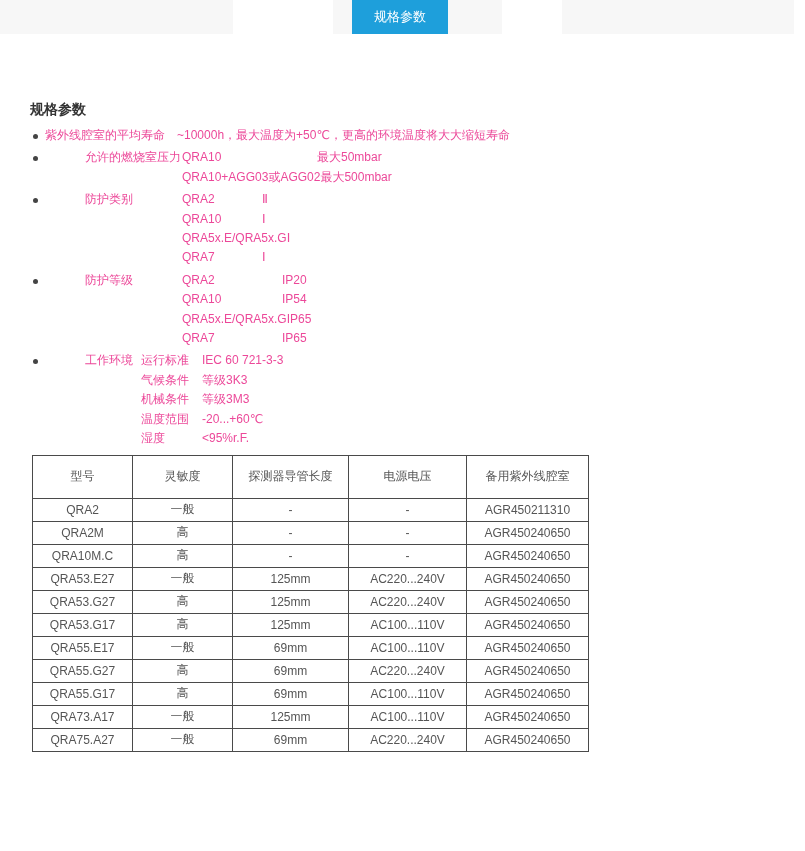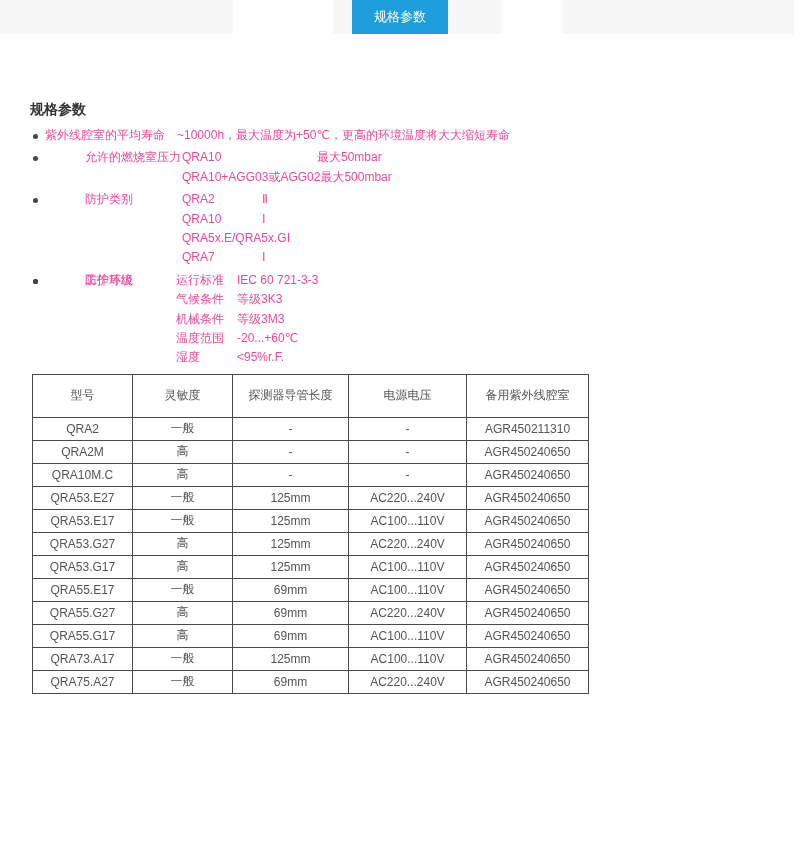--- a/index.html
+++ b/index.html
@@ -21,21 +21,21 @@
   
   .content{padding-left:30px;}
   .heading{font-size:14px;line-height:18px;color:#333;font-weight:bold;margin:66px 0 8px 0;}
   .sec{position:relative;font-size:12px;color:#ec4899;line-height:19.4px;margin-bottom:3px;white-space:nowrap;}
   .sec .dot{position:absolute;left:3px;top:8px;width:5px;height:5px;border-radius:50%;background:#444;}
   .sec .lbl{position:absolute;left:15px;top:0;margin-left:40px;}
   .sec .rows{margin-left:108px;}
   .sec .c2{display:inline-block;min-width:135px;padding-left:44px;}
   .sec-2 .c2{min-width:80px;}
   .sec-3 .c2{min-width:100px;}
-  .sec-4 .rows{margin-left:102px;}
+  .sec-4 .rows{margin-left:67px;}
   .sec-4 .c2{min-width:61px;}
   .sec-0 .rows{margin-left:15px;}
   .sec-0 .c3{margin-left:12px;}
   
   .spec-table{
     border-collapse:collapse;table-layout:fixed;width:556px;
     margin:6px 0 0 2px;
   }
   .spec-table th,.spec-table td{
     border:1px solid #4a4a4a;text-align:center;vertical-align:middle;
@@ -77,20 +77,26 @@
         <div class="rows">
           <div class="line"><span class="c2">QRA2</span><span class="c3">Ⅱ</span></div>
           <div class="line"><span class="c2">QRA10</span><span class="c3">Ⅰ</span></div>
           <div class="line"><span class="c2">QRA5x.E/QRA5x.G</span><span class="c3">Ⅰ</span></div>
           <div class="line"><span class="c2">QRA7</span><span class="c3">Ⅰ</span></div>
         </div>
       </div>
       <div class="sec sec-3">
         <span class="dot"></span>
         <span class="lbl">防护等级</span>
+        <div class="rows">
+          <div class="line"><span class="c2">QRA2</span><span class="c3">IP20</span></div>
+          <div class="line"><span class="c2">QRA10</span><span class="c3">IP54</span></div>
+          <div class="line"><span class="c2">QRA5x.E/QRA5x.G</span><span class="c3">IP65</span></div>
+          <div class="line"><span class="c2">QRA7</span><span class="c3">IP65</span></div>
+        </div>
       </div>
       <div class="sec sec-4">
         <span class="dot"></span>
         <span class="lbl">工作环境</span>
         <div class="rows">
           <div class="line"><span class="c2">运行标准</span><span class="c3">IEC 60 721-3-3</span></div>
           <div class="line"><span class="c2">气候条件</span><span class="c3">等级3K3</span></div>
           <div class="line"><span class="c2">机械条件</span><span class="c3">等级3M3</span></div>
           <div class="line"><span class="c2">温度范围</span><span class="c3">-20...+60℃</span></div>
           <div class="line"><span class="c2">湿度</span><span class="c3">&lt;95%r.F.</span></div>
@@ -137,27 +143,20 @@
           <td>AGR450240650</td>
         </tr>
         <tr>
           <td>QRA53.E27</td>
           <td>一般</td>
           <td>125mm</td>
           <td>AC220...240V</td>
           <td>AGR450240650</td>
         </tr>
         <tr>
-          <td>QRA53.E17</td>
-          <td>一般</td>
-          <td>125mm</td>
-          <td>AC100...110V</td>
-          <td>AGR450240650</td>
-        </tr>
-        <tr>
           <td>QRA53.G27</td>
           <td>高</td>
           <td>125mm</td>
           <td>AC220...240V</td>
           <td>AGR450240650</td>
         </tr>
         <tr>
           <td>QRA53.G17</td>
           <td>高</td>
           <td>125mm</td>

